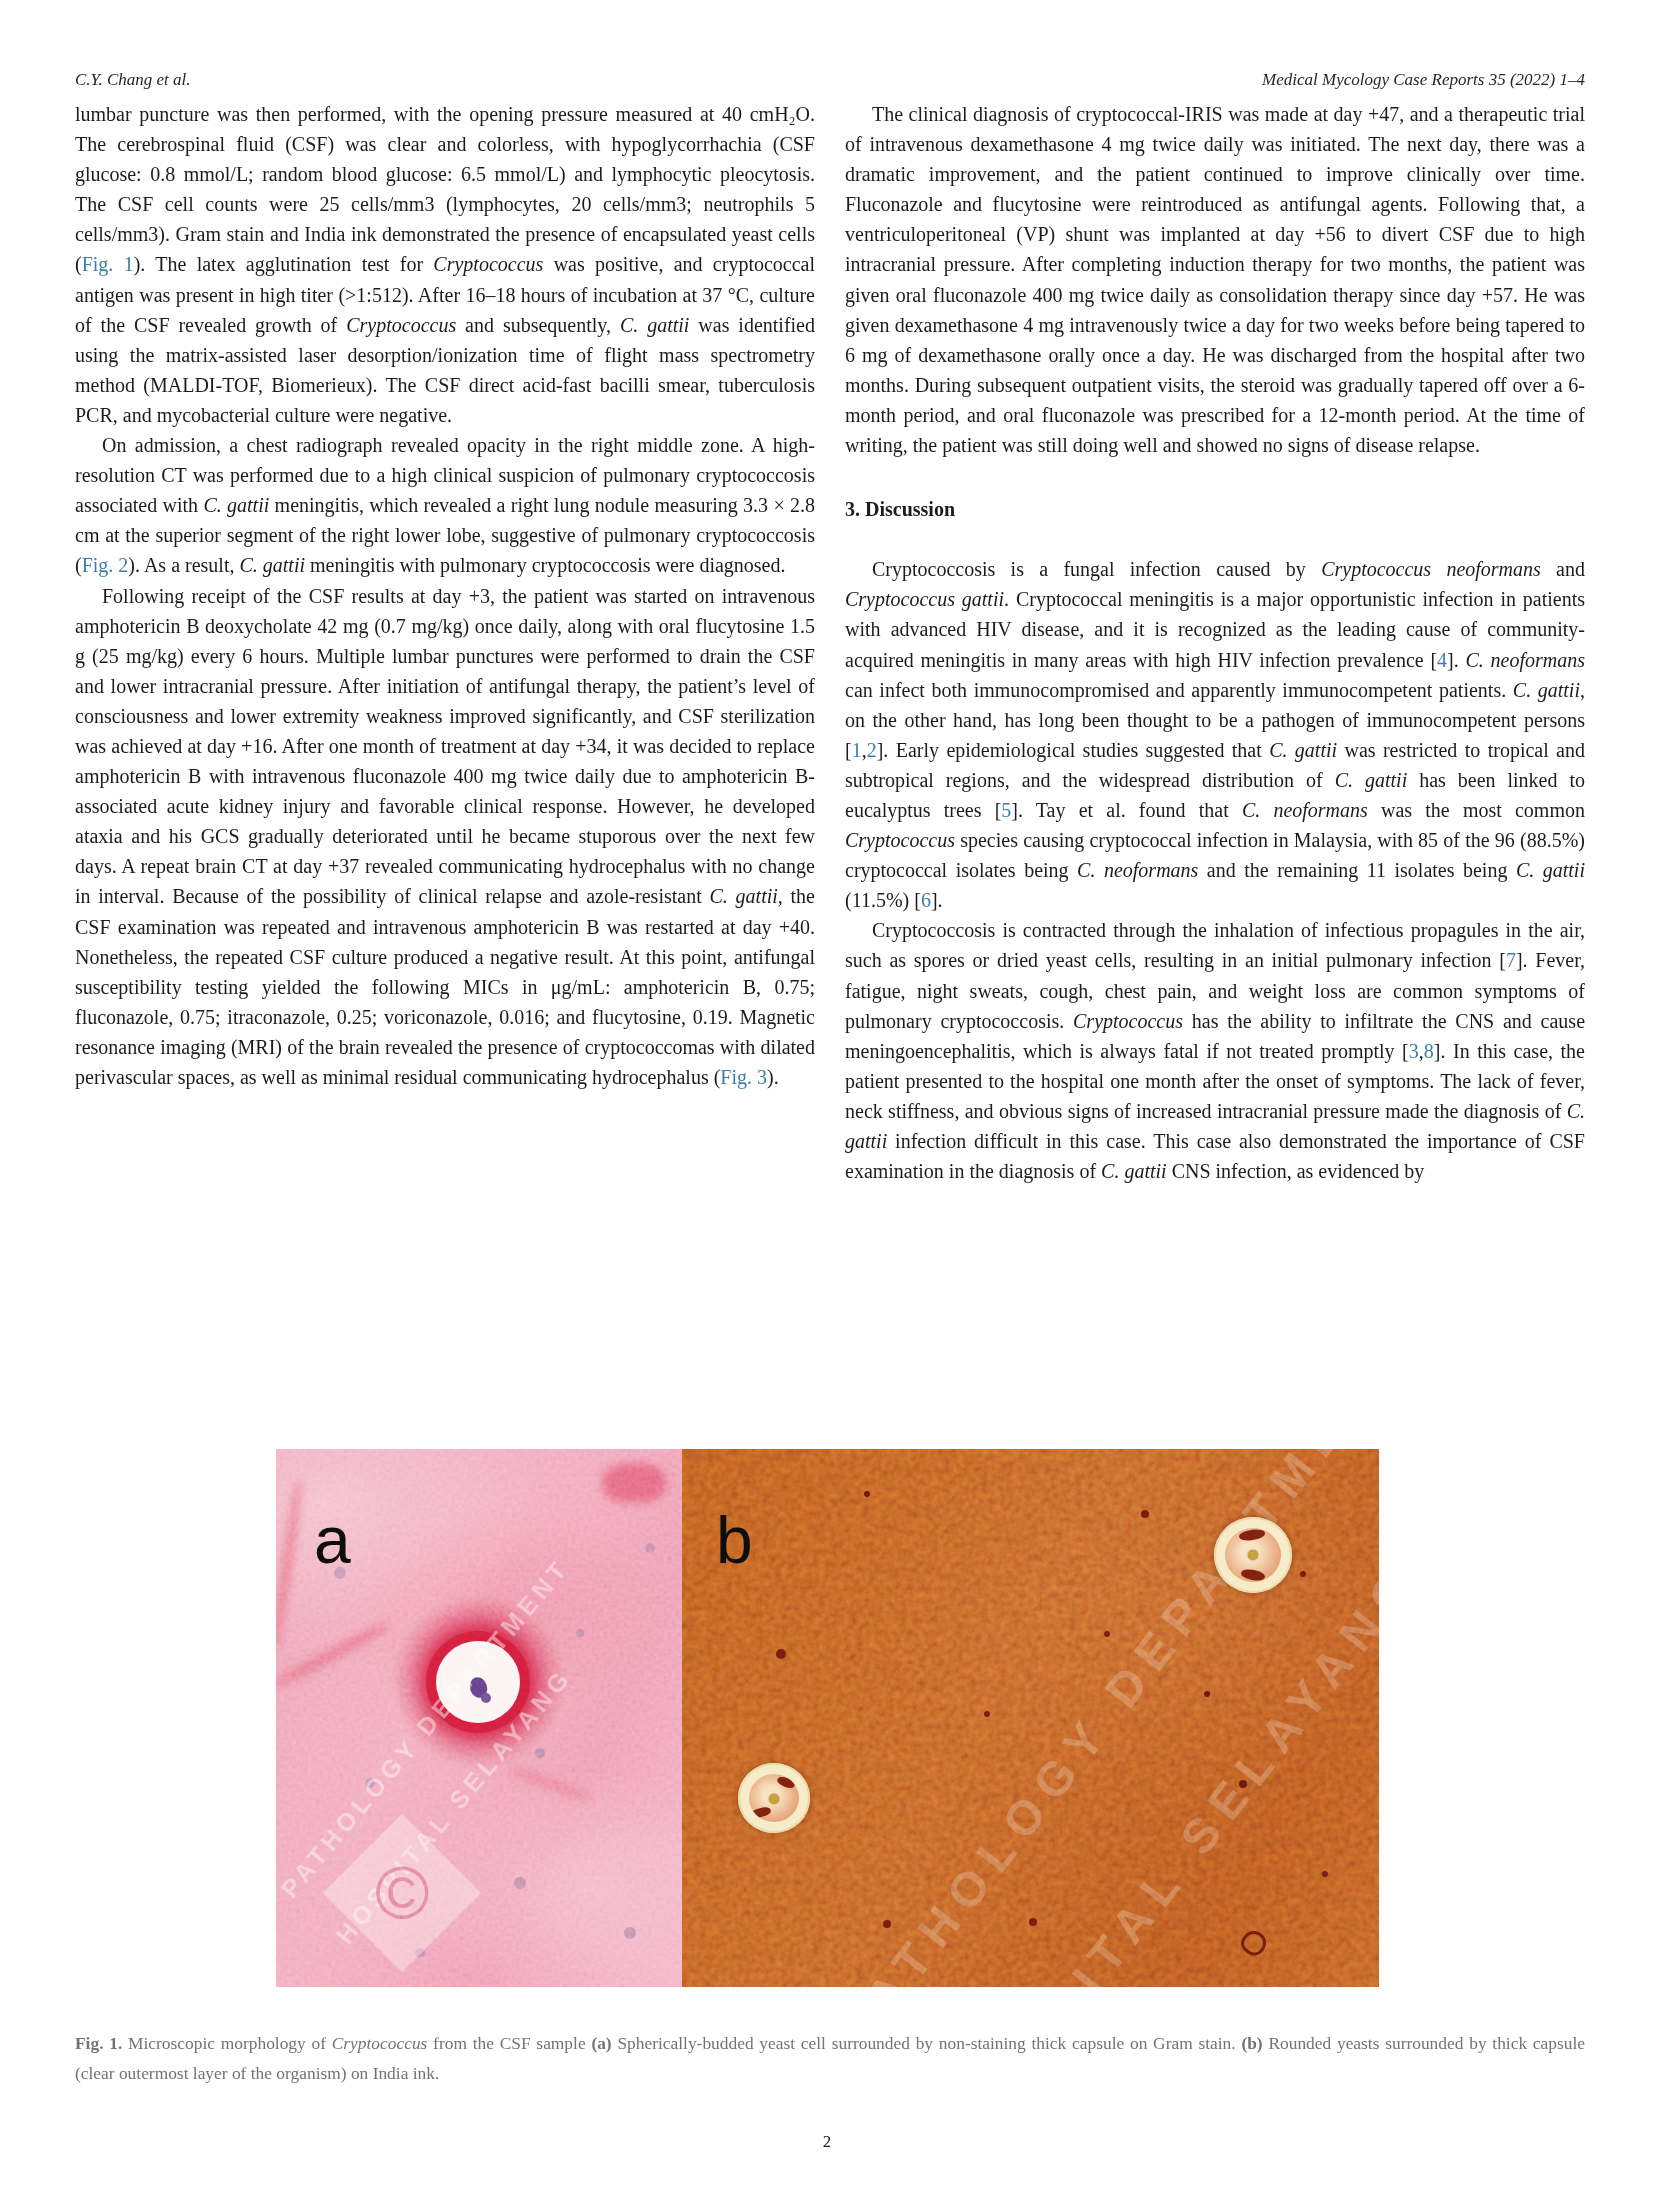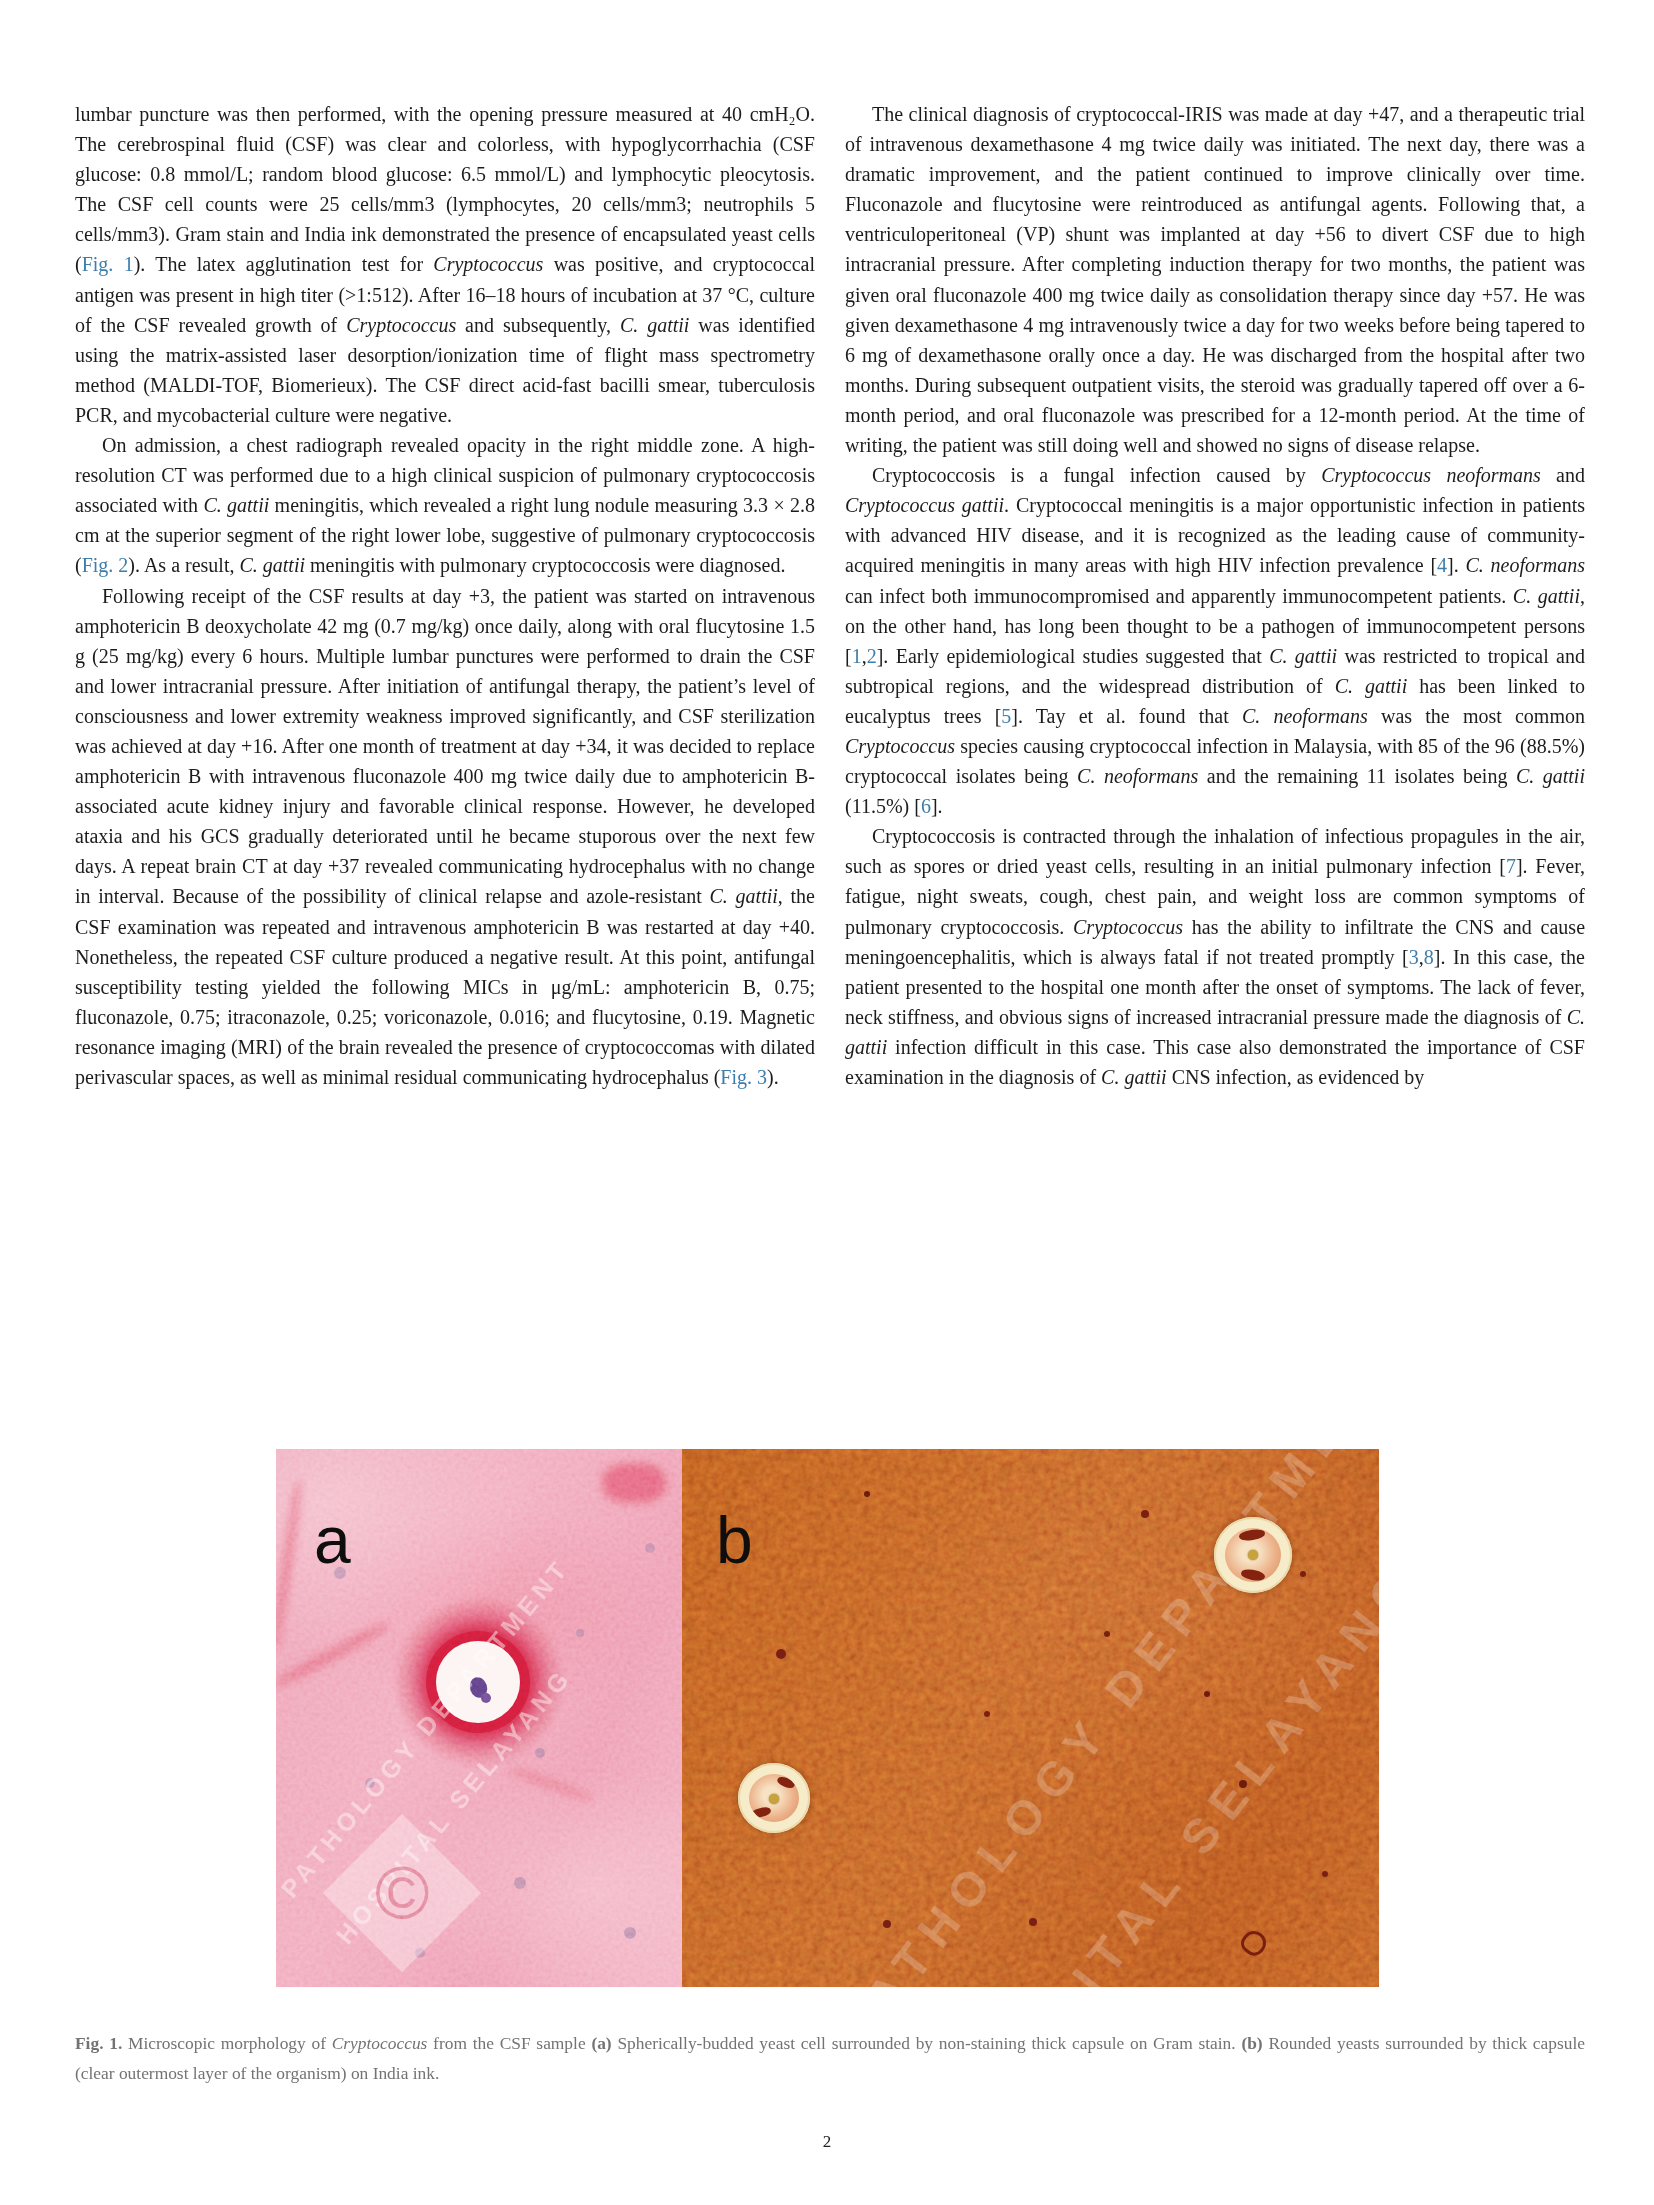--- a/index.html
+++ b/index.html
@@ -86,31 +86,36 @@
 
   
   .caption{position:absolute;left:75px;top:2028px;width:1510px;font-size:17.4px;line-height:30px;text-align:justify;color:#737373;}
   .pageno{position:absolute;left:0;top:2132px;width:1654px;text-align:center;font-size:17px;color:#222;}
 </style>
 </head>
 <body>
 
 <div class="page">
 
+  <div class="hdr">
+    <span>C.Y. Chang et al.</span>
+    <span>Medical Mycology Case Reports 35 (2022) 1–4</span>
+  </div>
 
   <div class="cols">
     <div class="col">
         <p class="para"><span>lumbar puncture was then performed, with the opening pressure measured at 40 cmH₂O. The cerebrospinal fluid (CSF) was clear and colorless, with hypoglycorrhachia (CSF glucose: 0.8 mmol/L; random blood glucose: 6.5 mmol/L) and lymphocytic pleocytosis. The CSF cell counts were 25 cells/mm3 (lymphocytes, 20 cells/mm3; neutrophils 5 cells/mm3). Gram stain and India ink demonstrated the presence of encapsulated yeast cells (</span><span class="seg-a">Fig. 1</span><span>). The latex agglutination test for </span><span class="seg-i">Cryptococcus</span><span> was positive, and cryptococcal antigen was present in high titer (&gt;1:512). After 16–18 hours of incubation at 37 °C, culture of the CSF revealed growth of </span><span class="seg-i">Cryptococcus</span><span> and subsequently, </span><span class="seg-i">C. gattii</span><span> was identified using the matrix-assisted laser desorption/ionization time of flight mass spectrometry method (MALDI-TOF, Biomerieux). The CSF direct acid-fast bacilli smear, tuberculosis PCR, and mycobacterial culture were negative.</span></p>
         <p class="para indent"><span>On admission, a chest radiograph revealed opacity in the right middle zone. A high-resolution CT was performed due to a high clinical suspicion of pulmonary cryptococcosis associated with </span><span class="seg-i">C. gattii</span><span> meningitis, which revealed a right lung nodule measuring 3.3 × 2.8 cm at the superior segment of the right lower lobe, suggestive of pulmonary cryptococcosis (</span><span class="seg-a">Fig. 2</span><span>). As a result, </span><span class="seg-i">C. gattii</span><span> meningitis with pulmonary cryptococcosis were diagnosed.</span></p>
         <p class="para indent"><span>Following receipt of the CSF results at day +3, the patient was started on intravenous amphotericin B deoxycholate 42 mg (0.7 mg/kg) once daily, along with oral flucytosine 1.5 g (25 mg/kg) every 6 hours. Multiple lumbar punctures were performed to drain the CSF and lower intracranial pressure. After initiation of antifungal therapy, the patient’s level of consciousness and lower extremity weakness improved significantly, and CSF sterilization was achieved at day +16. After one month of treatment at day +34, it was decided to replace amphotericin B with intravenous fluconazole 400 mg twice daily due to amphotericin B-associated acute kidney injury and favorable clinical response. However, he developed ataxia and his GCS gradually deteriorated until he became stuporous over the next few days. A repeat brain CT at day +37 revealed communicating hydrocephalus with no change in interval. Because of the possibility of clinical relapse and azole-resistant </span><span class="seg-i">C. gattii</span><span>, the CSF examination was repeated and intravenous amphotericin B was restarted at day +40. Nonetheless, the repeated CSF culture produced a negative result. At this point, antifungal susceptibility testing yielded the following MICs in μg/mL: amphotericin B, 0.75; fluconazole, 0.75; itraconazole, 0.25; voriconazole, 0.016; and flucytosine, 0.19. Magnetic resonance imaging (MRI) of the brain revealed the presence of cryptococcomas with dilated perivascular spaces, as well as minimal residual communicating hydrocephalus (</span><span class="seg-a">Fig. 3</span><span>).</span></p>
       </div>
     <div class="col">
       <div>
           <p class="para indent"><span>The clinical diagnosis of cryptococcal-IRIS was made at day +47, and a therapeutic trial of intravenous dexamethasone 4 mg twice daily was initiated. The next day, there was a dramatic improvement, and the patient continued to improve clinically over time. Fluconazole and flucytosine were reintroduced as antifungal agents. Following that, a ventriculoperitoneal (VP) shunt was implanted at day +56 to divert CSF due to high intracranial pressure. After completing induction therapy for two months, the patient was given oral fluconazole 400 mg twice daily as consolidation therapy since day +57. He was given dexamethasone 4 mg intravenously twice a day for two weeks before being tapered to 6 mg of dexamethasone orally once a day. He was discharged from the hospital after two months. During subsequent outpatient visits, the steroid was gradually tapered off over a 6-month period, and oral fluconazole was prescribed for a 12-month period. At the time of writing, the patient was still doing well and showed no signs of disease relapse.</span></p>
         </div>
+      <div class="h-disc">3. Discussion</div>
       <div>
           <p class="para indent"><span>Cryptococcosis is a fungal infection caused by </span><span class="seg-i">Cryptococcus neoformans</span><span> and </span><span class="seg-i">Cryptococcus gattii</span><span>. Cryptococcal meningitis is a major opportunistic infection in patients with advanced HIV disease, and it is recognized as the leading cause of community-acquired meningitis in many areas with high HIV infection prevalence [</span><span class="seg-a">4</span><span>]. </span><span class="seg-i">C. neoformans</span><span> can infect both immunocompromised and apparently immunocompetent patients. </span><span class="seg-i">C. gattii</span><span>, on the other hand, has long been thought to be a pathogen of immunocompetent persons [</span><span class="seg-a">1</span><span>,</span><span class="seg-a">2</span><span>]. Early epidemiological studies suggested that </span><span class="seg-i">C. gattii</span><span> was restricted to tropical and subtropical regions, and the widespread distribution of </span><span class="seg-i">C. gattii</span><span> has been linked to eucalyptus trees [</span><span class="seg-a">5</span><span>]. Tay et al. found that </span><span class="seg-i">C. neoformans</span><span> was the most common </span><span class="seg-i">Cryptococcus</span><span> species causing cryptococcal infection in Malaysia, with 85 of the 96 (88.5%) cryptococcal isolates being </span><span class="seg-i">C. neoformans</span><span> and the remaining 11 isolates being </span><span class="seg-i">C. gattii</span><span> (11.5%) [</span><span class="seg-a">6</span><span>].</span></p>
           <p class="para indent"><span>Cryptococcosis is contracted through the inhalation of infectious propagules in the air, such as spores or dried yeast cells, resulting in an initial pulmonary infection [</span><span class="seg-a">7</span><span>]. Fever, fatigue, night sweats, cough, chest pain, and weight loss are common symptoms of pulmonary cryptococcosis. </span><span class="seg-i">Cryptococcus</span><span> has the ability to infiltrate the CNS and cause meningoencephalitis, which is always fatal if not treated promptly [</span><span class="seg-a">3</span><span>,</span><span class="seg-a">8</span><span>]. In this case, the patient presented to the hospital one month after the onset of symptoms. The lack of fever, neck stiffness, and obvious signs of increased intracranial pressure made the diagnosis of </span><span class="seg-i">C. gattii</span><span> infection difficult in this case. This case also demonstrated the importance of CSF examination in the diagnosis of </span><span class="seg-i">C. gattii</span><span> CNS infection, as evidenced by</span></p>
         </div>
     </div>
   </div>
 
   <div class="figure">
 
     <div class="panel panel-a">

